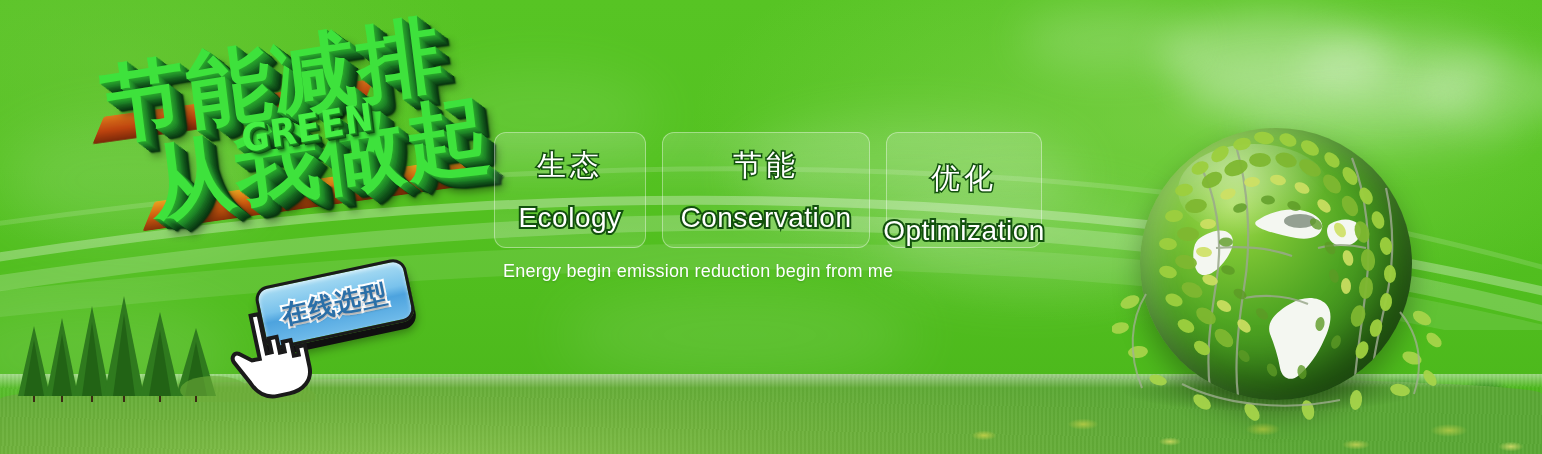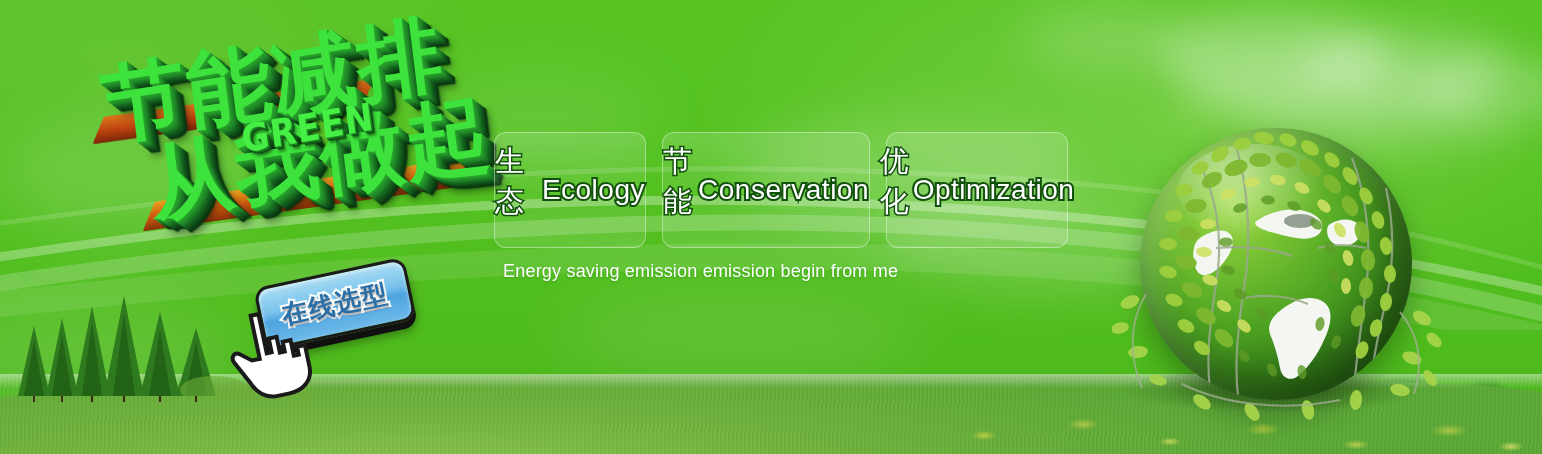--- a/index.html
+++ b/index.html
@@ -175,27 +175,27 @@
   }
   .hand{position:absolute;left:-38px;top:18px;width:86px;height:96px;}
 
   
   .cards{position:absolute;left:494px;top:100px;height:148px;display:flex;gap:16px;}
   .card{
     position:relative;
     border:1px solid rgba(255,255,255,.38);
     border-radius:12px;
     background:linear-gradient(180deg,rgba(255,255,255,.16),rgba(255,255,255,.05) 55%,rgba(255,255,255,.12));
-    display:flex;flex-direction:row;align-items:center;justify-content:center;
+    display:flex;flex-direction:column;align-items:center;justify-content:center;
     box-sizing:border-box;
     margin-top:32px;
   }
   .card.c1{width:152px;}
   .card.c2{width:208px;}
-  .card.c3{width:182px;}
+  .card.c3{width:156px;justify-content:flex-end;}
   .card-cn{
     font-family:"DejaVu Sans","Liberation Sans",sans-serif;
     font-size:29px;font-weight:normal;color:#ffffff;letter-spacing:4px;
     -webkit-text-stroke:3px #12510d;paint-order:stroke fill;
     margin-bottom:16px;
   }
   .card-en{
     font-family:"Liberation Sans","DejaVu Sans",sans-serif;
     font-size:28px;font-weight:normal;color:#ffffff;letter-spacing:.5px;
     -webkit-text-stroke:4px #12510d;paint-order:stroke fill;
@@ -446,15 +446,15 @@
     <div class="card c2">
       <span class="card-cn">节能</span>
       <span class="card-en">Conservation</span>
     </div>
     <div class="card c3">
       <span class="card-cn">优化</span>
       <span class="card-en">Optimization</span>
     </div>
   </div>
 
-  <div class="tagline">Energy saving emission emission begin from me</div>
+  <div class="tagline">Energy begin emission reduction begin from me</div>
 
 </div>
 
 </body></html>

